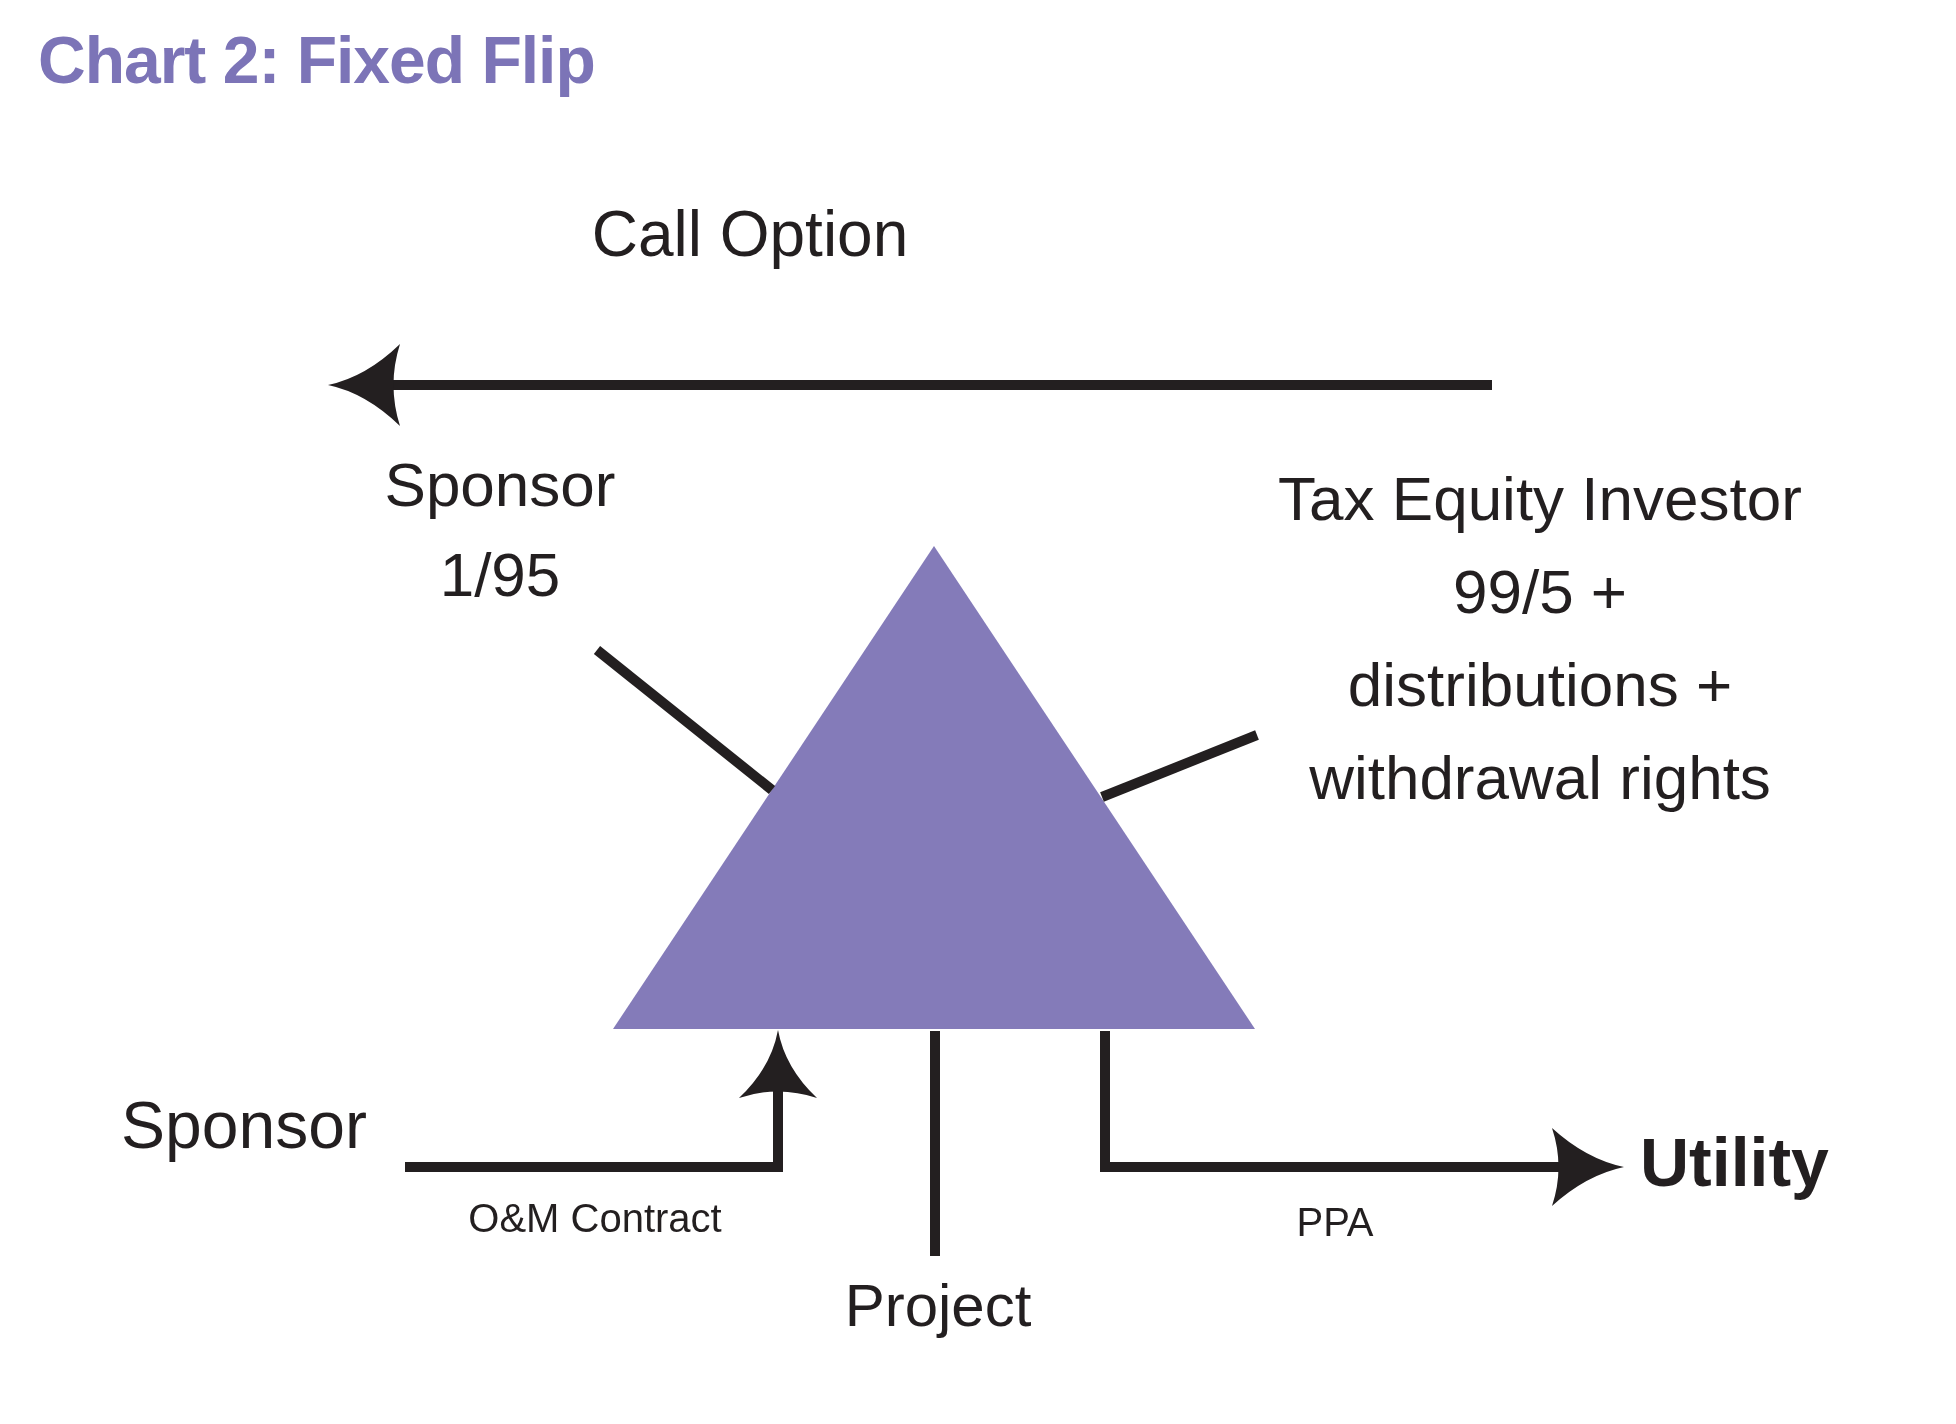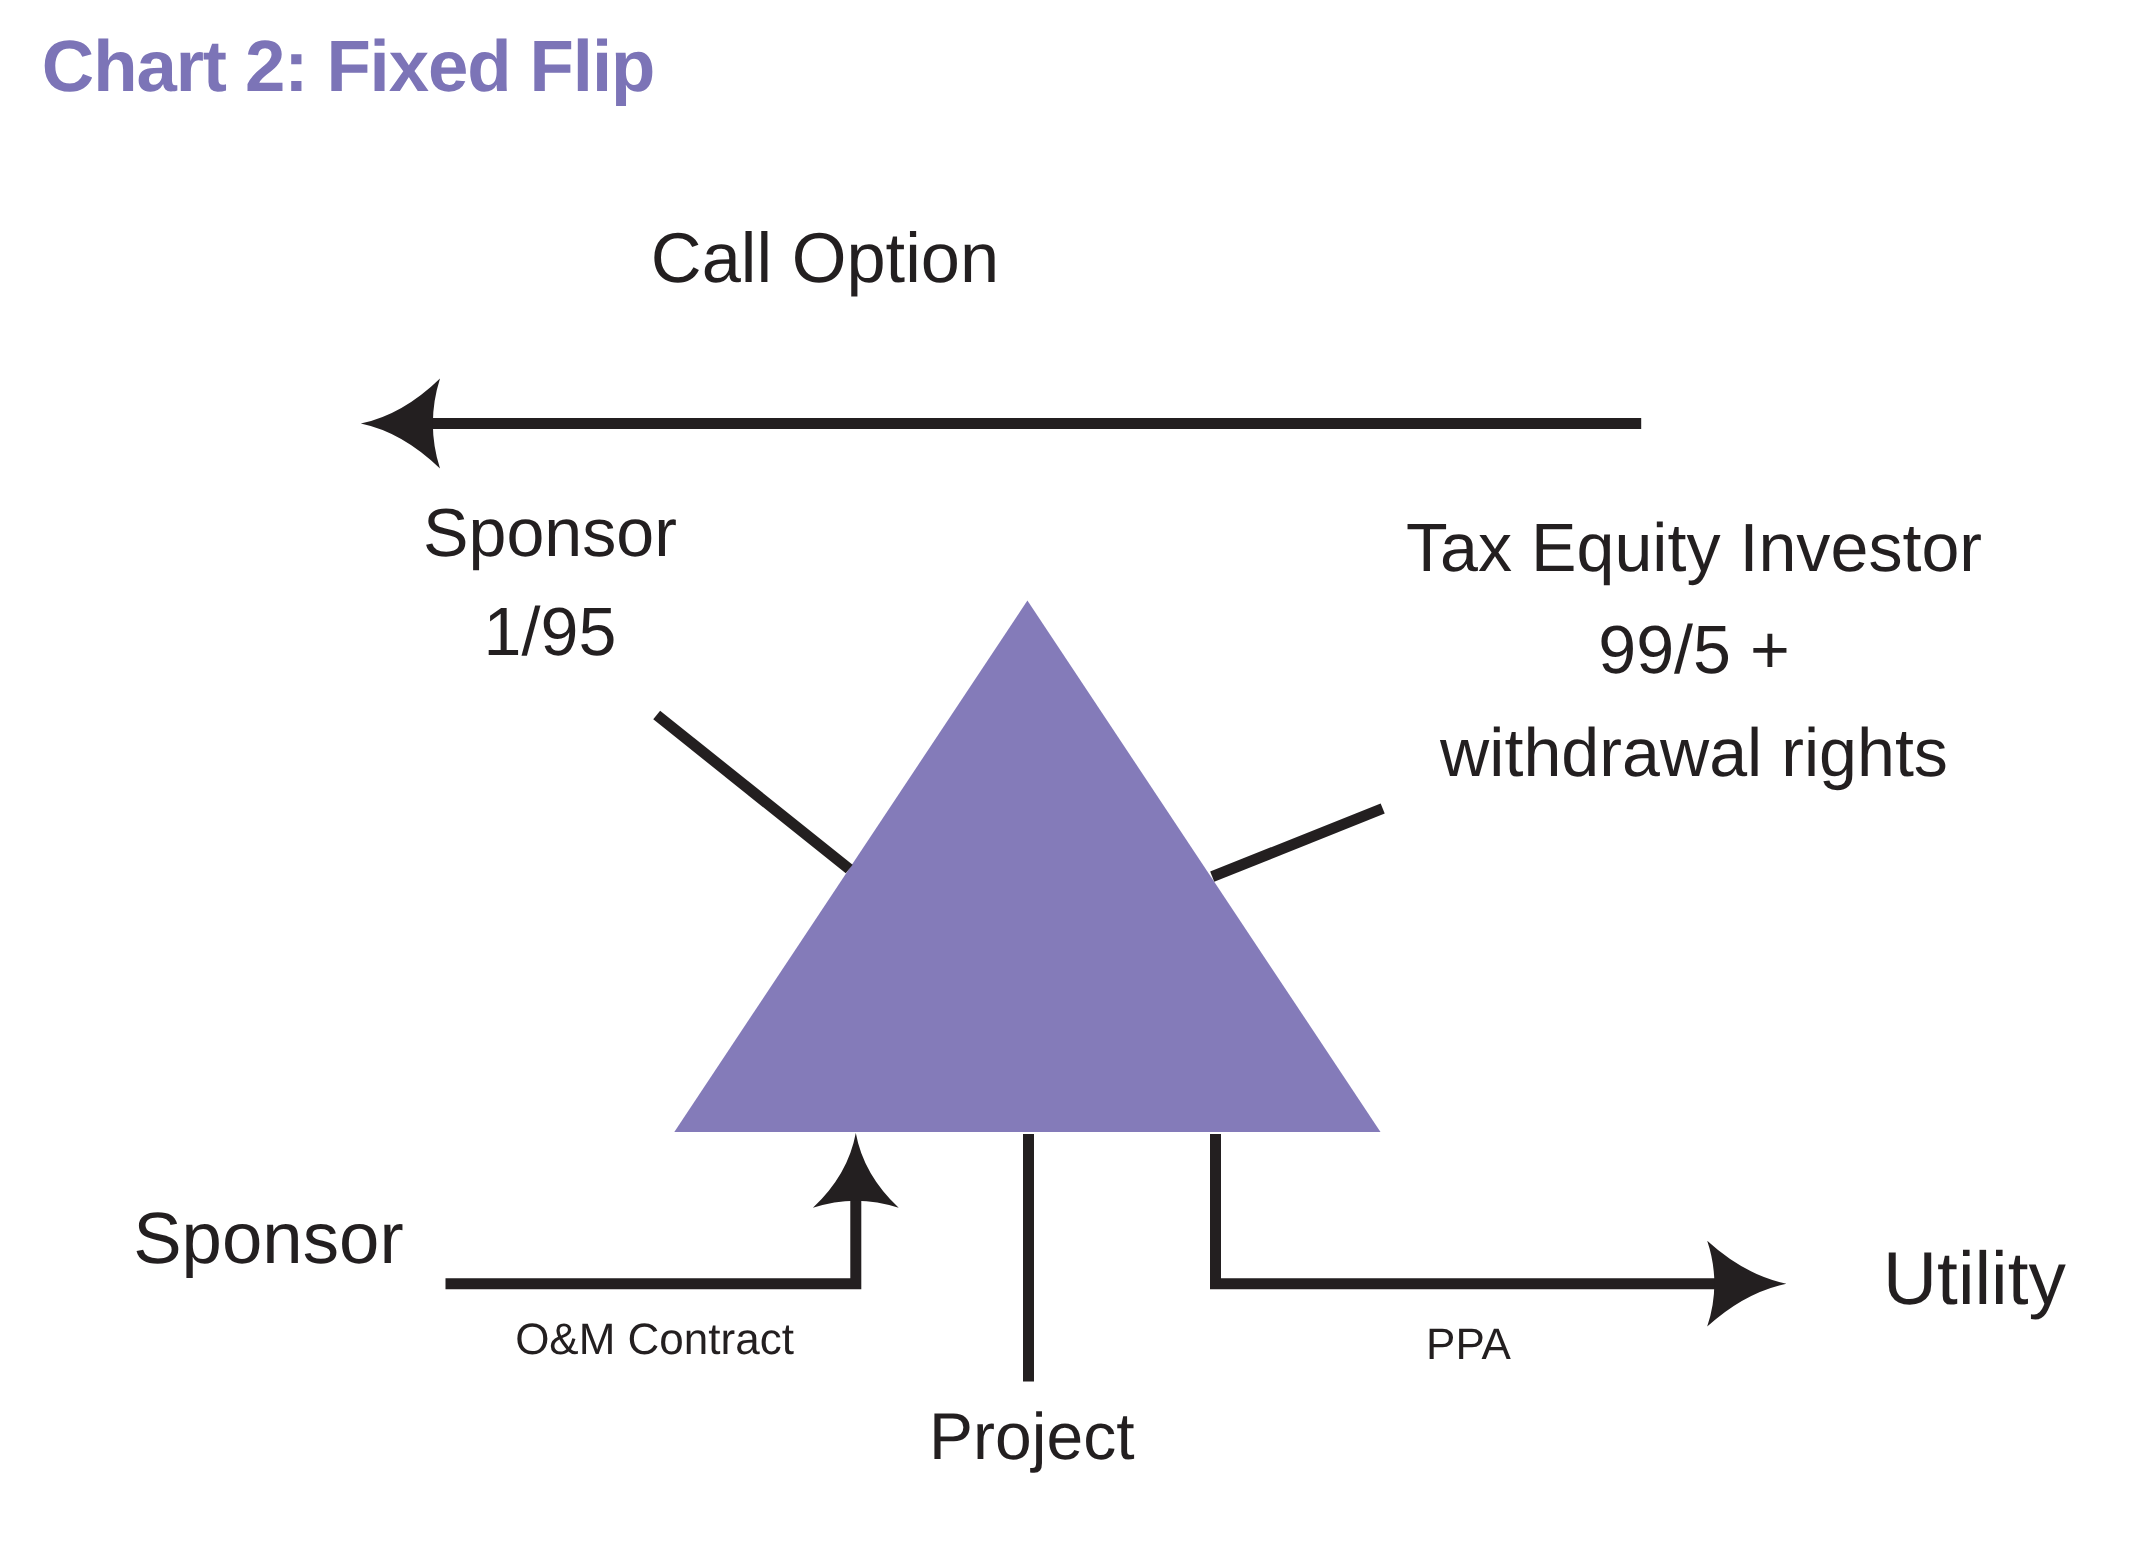--- a/index.html
+++ b/index.html
@@ -14,21 +14,21 @@
     font-size:66px;font-weight:700;letter-spacing:-1px;
   }
   .lbl{position:absolute;text-align:center;line-height:1;}
   #call-option-label{left:450px;top:202px;width:600px;font-size:64px;}
   #sponsor-label{left:290px;top:440px;width:420px;font-size:62px;line-height:90px;}
   #tax-equity-label{left:1180px;top:452px;width:720px;font-size:62px;line-height:93px;}
   #sponsor-affiliate-label{left:54px;top:1078px;width:380px;font-size:66px;line-height:95px;}
   #om-contract-label{left:410px;top:1198px;width:370px;font-size:40px;}
   #ppa-label{left:1255px;top:1202px;width:160px;font-size:40px;}
   #project-label{left:738px;top:1276px;width:400px;font-size:60px;}
-  #utility-label{left:1640px;top:1128px;width:310px;font-size:68px;text-align:center;}
+  #utility-label{left:1640px;top:1128px;width:310px;font-size:68px;text-align:left;font-weight:bold;}
   svg{position:absolute;left:0;top:0;}
 </style>
 </head>
 <body>
 
 <svg width="1956" height="1424" viewBox="0 0 1956 1424">
 
   <polygon points="934,546 1255,1029 613,1029" fill="#847BB9"></polygon>
 
   <line x1="362" y1="385" x2="1492" y2="385" stroke="#231f20" stroke-width="10"></line>
@@ -52,20 +52,21 @@
 <div id="call-option-label" class="lbl">Call Option</div>
 
 <div id="sponsor-label" class="lbl">
   <div>Sponsor</div>
   <div>1/95</div>
 </div>
 
 <div id="tax-equity-label" class="lbl">
   <div>Tax Equity Investor</div>
   <div>99/5 +</div>
+  <div>distributions +</div>
   <div>withdrawal rights</div>
 </div>
 
 <div id="sponsor-affiliate-label" class="lbl">
   <div>Sponsor</div>
 </div>
 
 <div id="om-contract-label" class="lbl">O&amp;M Contract</div>
 
 <div id="ppa-label" class="lbl">PPA</div>

